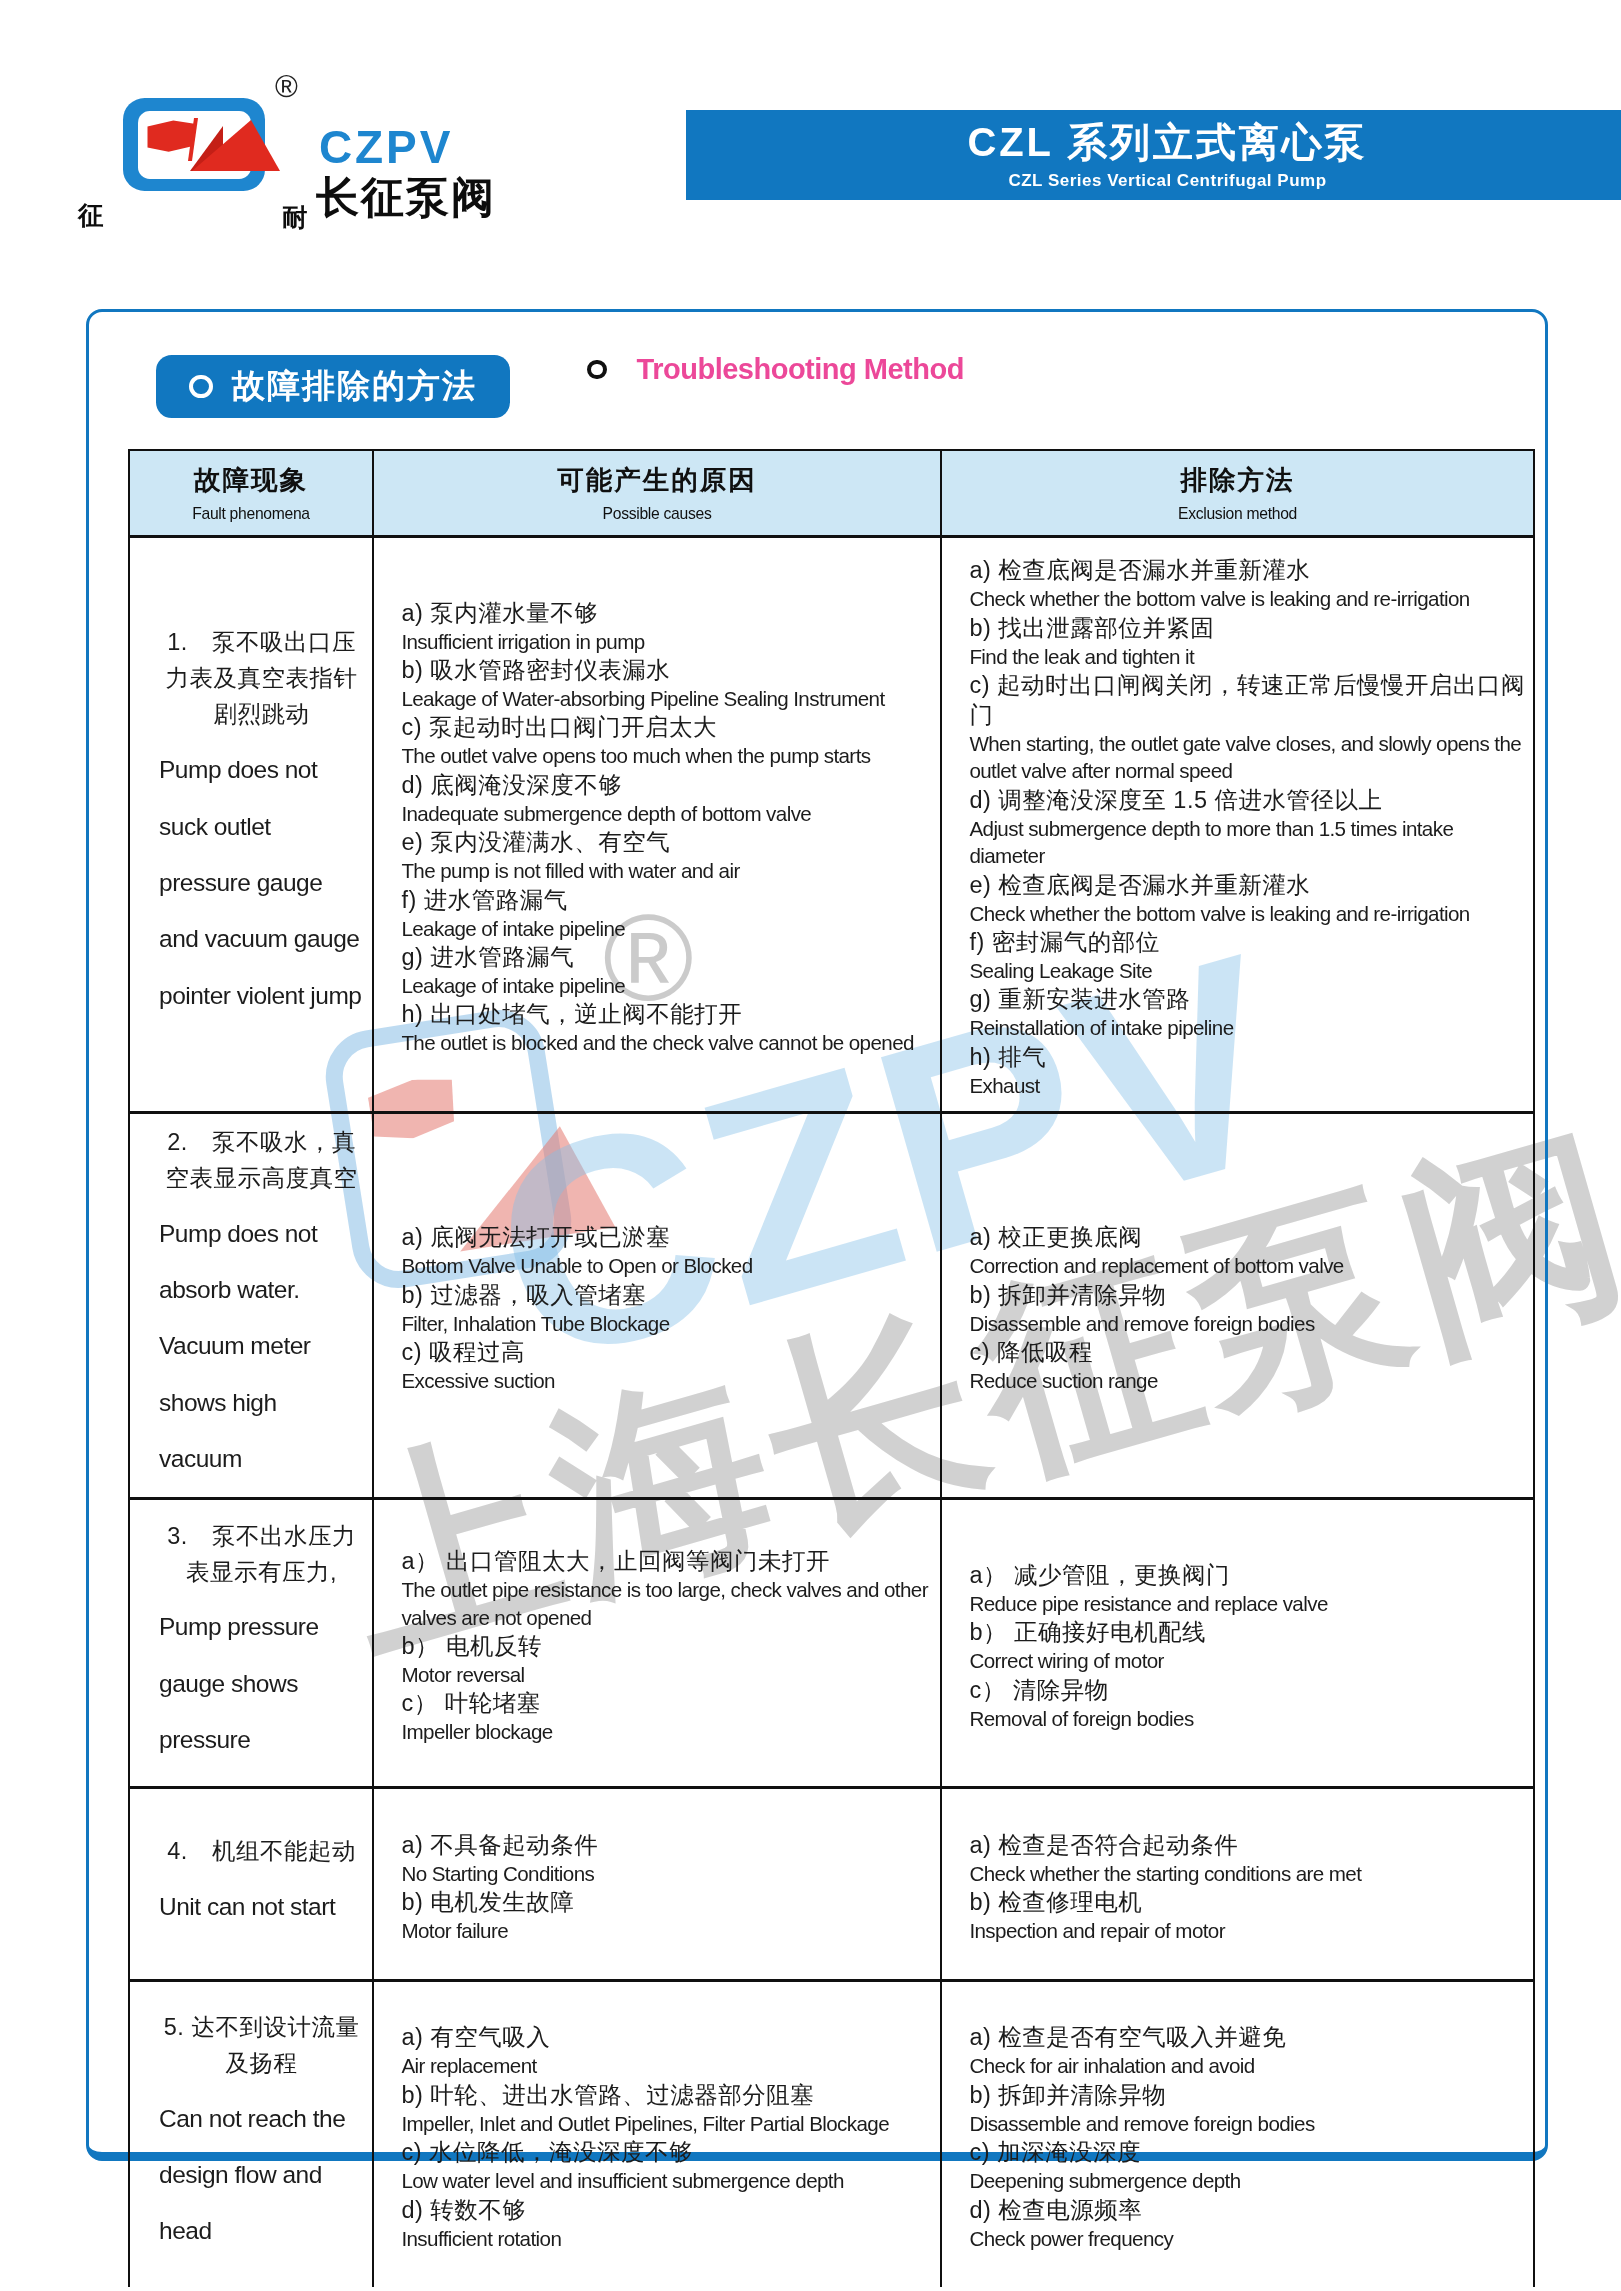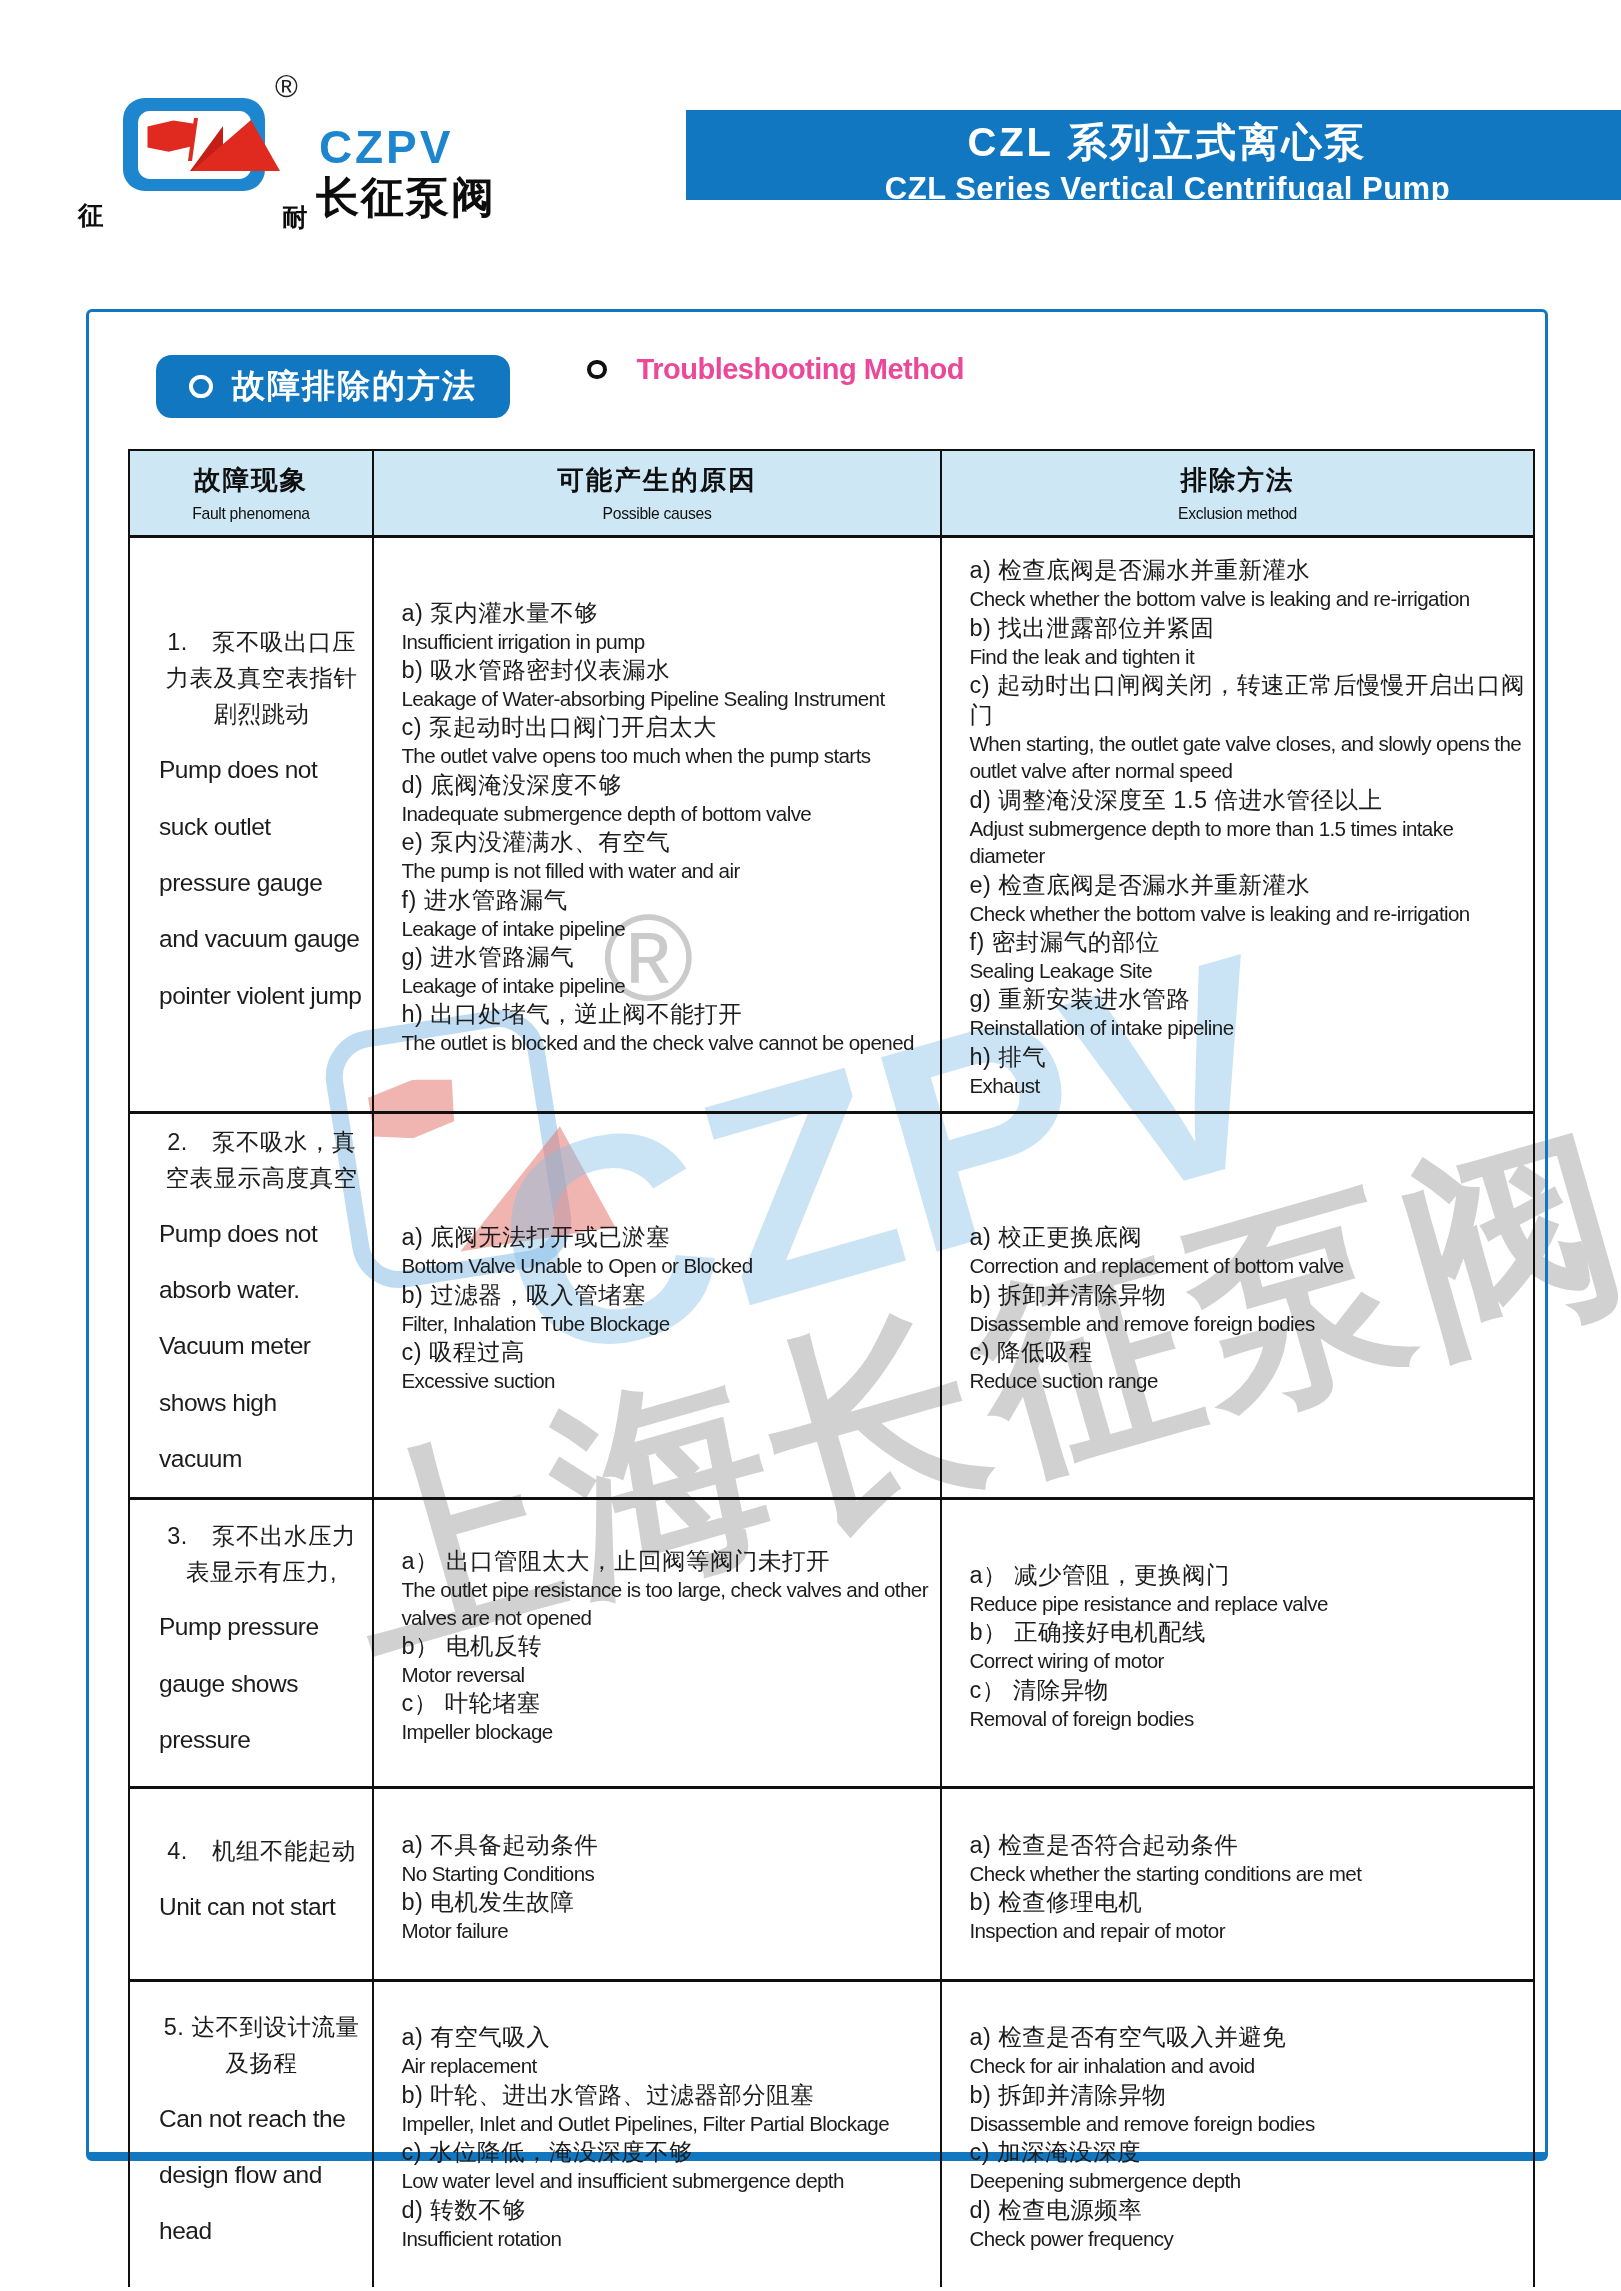--- a/index.html
+++ b/index.html
@@ -28,40 +28,40 @@
     color:#1e86cf;letter-spacing:2.9px;}
   .brand-cn{position:absolute;left:242px;top:110px;font-size:43px;font-weight:bold;color:#0d0d0d;letter-spacing:2px;}
   .char-small{position:absolute;font-size:25.5px;color:#0d0d0d;font-weight:bold;}
   .char-l{left:3.9px;top:139px;}
   .char-r{left:208px;top:141px;}
 
   
   .banner{position:absolute;left:686px;top:110px;width:935px;height:90px;background:#1177c0;
     color:#fff;text-align:center;padding-left:28px;}
   .banner-cn{font-size:40px;font-weight:bold;letter-spacing:2.9px;margin-top:4.9px;}
-  .banner-en{font-size:31px;font-weight:bold;margin-top:1px;letter-spacing:0.5px;}
+  .banner-en{font-size:17px;font-weight:bold;margin-top:1px;letter-spacing:0.5px;}
 
   
   .wm{position:absolute;left:0;top:0;width:1621px;height:2292px;z-index:0;pointer-events:none;overflow:hidden;}
   .wm-logo{position:absolute;left:338px;top:1019px;width:221px;height:260px;
     border:17.6px solid rgba(110,175,225,.45);border-radius:47px;transform:rotate(-9deg);}
   .wm-flag{position:absolute;left:21.6px;top:39px;width:86px;height:61px;background:rgba(228,120,112,.55);
     clip-path:polygon(0 18%,55% 0,100% 10%,95% 78%,45% 95%,0 82%);}
   .wm-mtn{position:absolute;right:-59px;bottom:9.8px;width:0;height:0;
     border-left:118px solid transparent;border-right:39px solid transparent;
     border-bottom:108px solid rgba(228,120,112,.55);}
   .wm-reg{position:absolute;left:603px;top:887px;font-size:123px;color:rgba(140,140,140,.45);}
   .wm-czpv{position:absolute;left:490px;top:990px;font-size:294px;font-weight:bold;
     color:rgba(130,190,232,.42);transform:rotate(-16deg);letter-spacing:3.9px;white-space:nowrap;}
   .wm-cn{position:absolute;left:323px;top:1245px;width:1372px;font-size:211px;font-weight:bold;
     color:rgba(115,115,115,.33);transform:rotate(-16deg);letter-spacing:9.8px;white-space:nowrap;}
 
   
   .main-box{position:absolute;left:86px;top:309px;width:1462px;height:1852px;
-    border:3.9px solid #1177c0;border-bottom-width:9.8px;border-radius:6px;z-index:1;text-decoration:underline;}
+    border:3.9px solid #1177c0;border-bottom-width:9.8px;border-radius:16px;z-index:1;text-decoration:underline;}
 
   .section-row{position:absolute;left:0;top:0;width:100%;height:137px;z-index:2;}
   .badge{position:absolute;left:67px;top:43px;display:inline-flex;align-items:center;gap:19.6px;
     background:#1177c0;color:#fff;border-radius:15.7px;padding:8.8px 33px;font-size:33px;font-weight:bold;letter-spacing:2px;}
   .ring-w{width:23.5px;height:23.5px;border:4.9px solid #fff;border-radius:50%;}
   .title-en{position:absolute;left:498px;top:41px;display:flex;align-items:center;gap:30px;
     font-size:29px;font-weight:600;color:#ec4899;letter-spacing:-0.5px;}
   .ring-b{width:19.6px;height:19.6px;border:4.9px solid #101010;border-radius:50%;}
 
   

